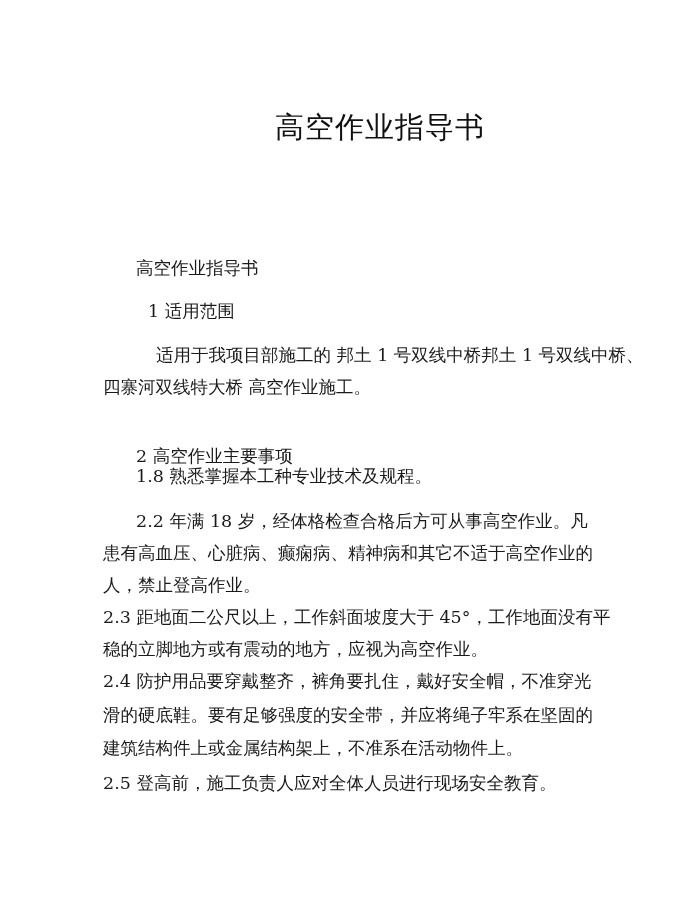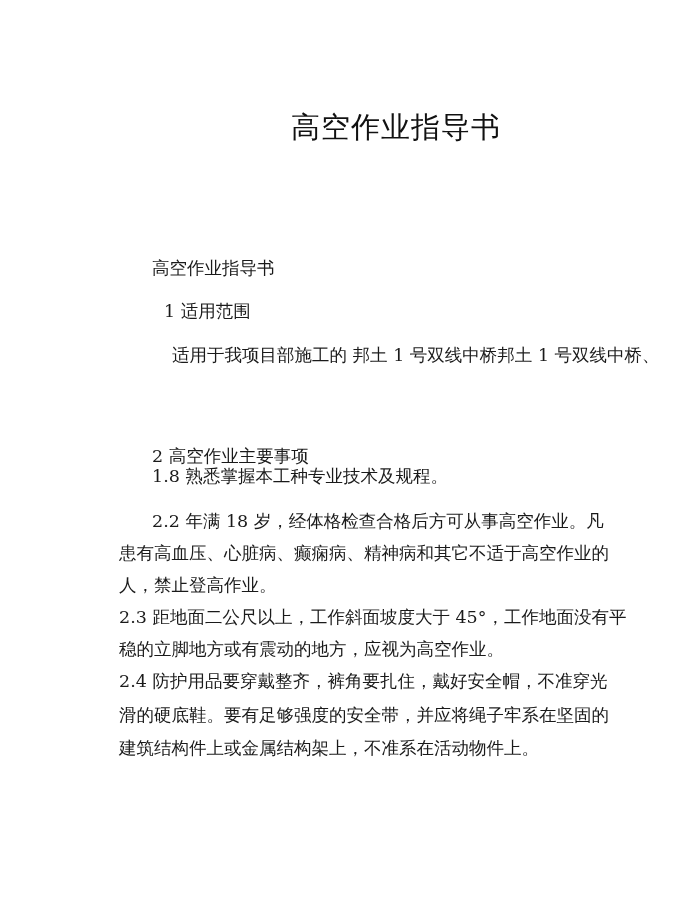--- a/index.html
+++ b/index.html
@@ -10,21 +10,21 @@
     body {
       width: 700px;
       height: 905px;
       position: relative;
       overflow: hidden;
       font-family: "DejaVu Serif", "Liberation Serif", serif;
       color: #1a1a1a;
     }
     .page {
       position: absolute;
-      left: 16px; top: 0;
+      left: 0; top: 0;
       width: 564px; height: 905px;
       background: #ffffff;
     }
     .title {
       position: absolute;
       left: 0;
       width: 760px;
       top: 108px;
       text-align: center;
       font-family: "DejaVu Sans", "Liberation Sans", sans-serif;
@@ -46,23 +46,25 @@
   </style>
 </head>
 <body>
 
 <div class="page">
   <h1 class="title">高空作业指导书</h1>
 
   <div class="line indent" style="top:256px;">高空作业指导书</div>
   <div class="line indent" style="top:299px;margin-left:12px;">1 适用范围</div>
   <div class="line indent" style="top:343px;margin-left:20px;">适用于我项目部施工的  邦土 1 号双线中桥邦土 1 号双线中桥、</div>
+  <div class="line" style="top:375px;">四寨河双线特大桥 高空作业施工。</div>
   <div class="line indent" style="top:420px;margin-top:24px;">2 高空作业主要事项</div>
   <div class="line indent" style="top:464px;">1.8  熟悉掌握本工种专业技术及规程。</div>
   <div class="line indent" style="top:509px;">2.2     年满 18 岁，经体格检查合格后方可从事高空作业。凡</div>
   <div class="line" style="top:541px;">患有高血压、心脏病、癫痫病、精神病和其它不适于高空作业的</div>
   <div class="line" style="top:573px;">人，禁止登高作业。</div>
   <div class="line" style="top:605px;">2.3  距地面二公尺以上，工作斜面坡度大于 45°，工作地面没有平</div>
   <div class="line" style="top:637px;">稳的立脚地方或有震动的地方，应视为高空作业。</div>
   <div class="line" style="top:669px;">2.4    防护用品要穿戴整齐，裤角要扎住，戴好安全帽，不准穿光</div>
   <div class="line" style="top:703px;">滑的硬底鞋。要有足够强度的安全带，并应将绳子牢系在坚固的</div>
   <div class="line" style="top:737px;font-family:Liberation Mono, monospace;">建筑结构件上或金属结构架上，不准系在活动物件上。</div>
+  <div class="line" style="top:771px;">2.5  登高前，施工负责人应对全体人员进行现场安全教育。</div>
 </div>
 
 </body></html>

